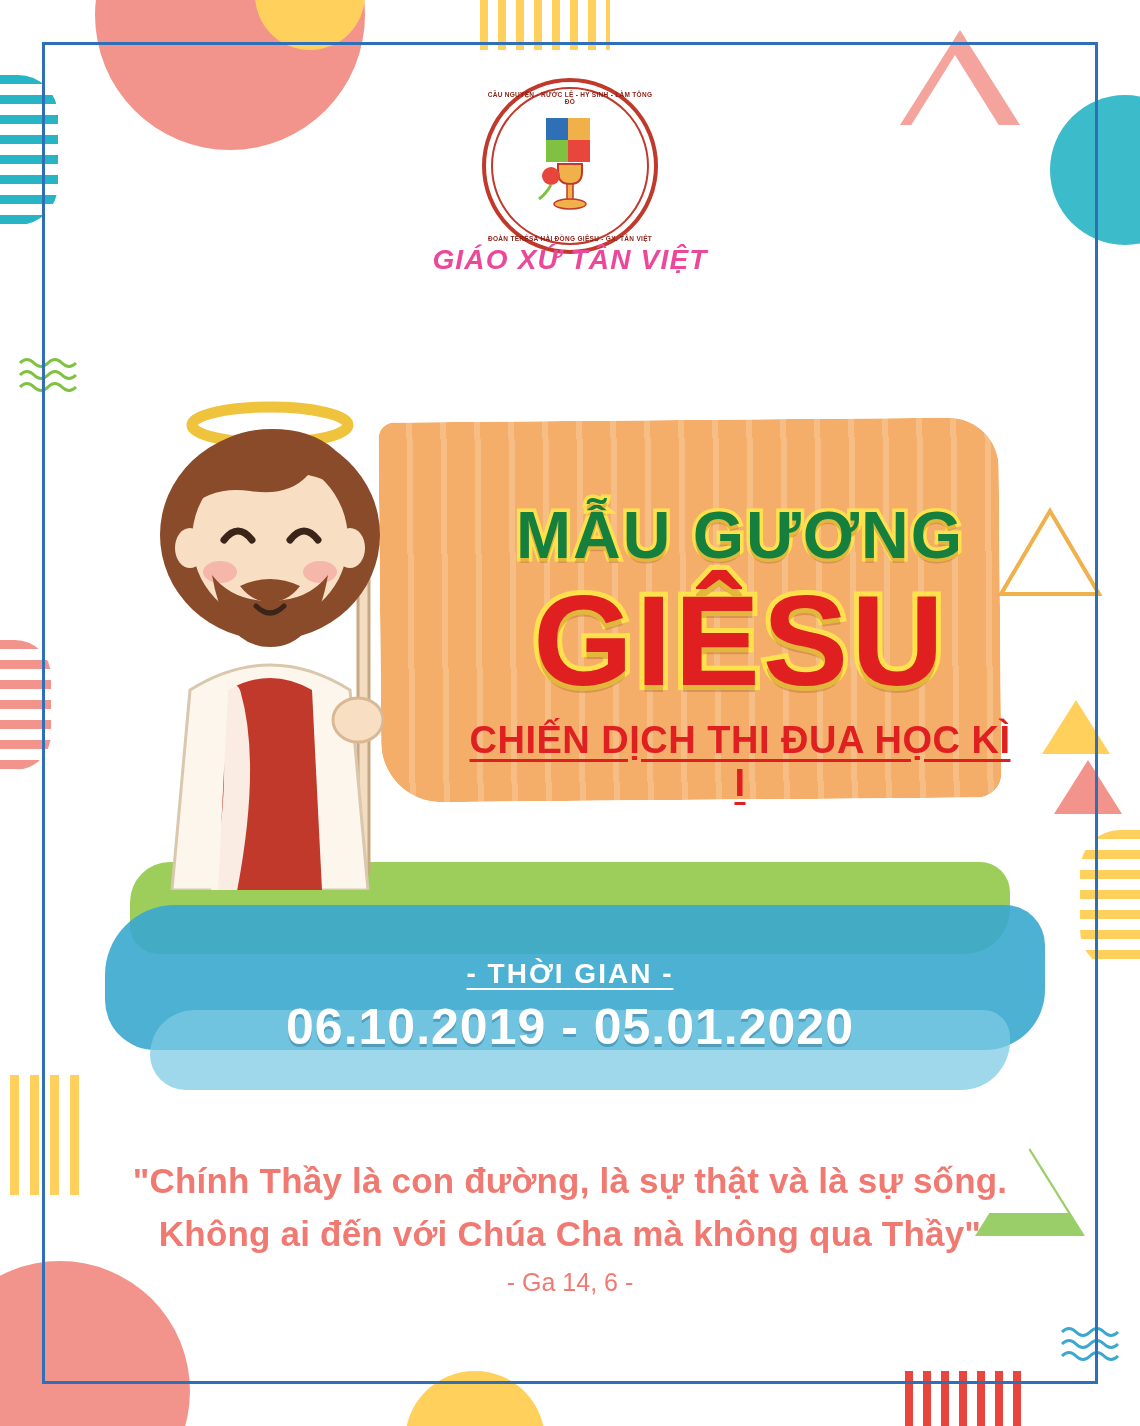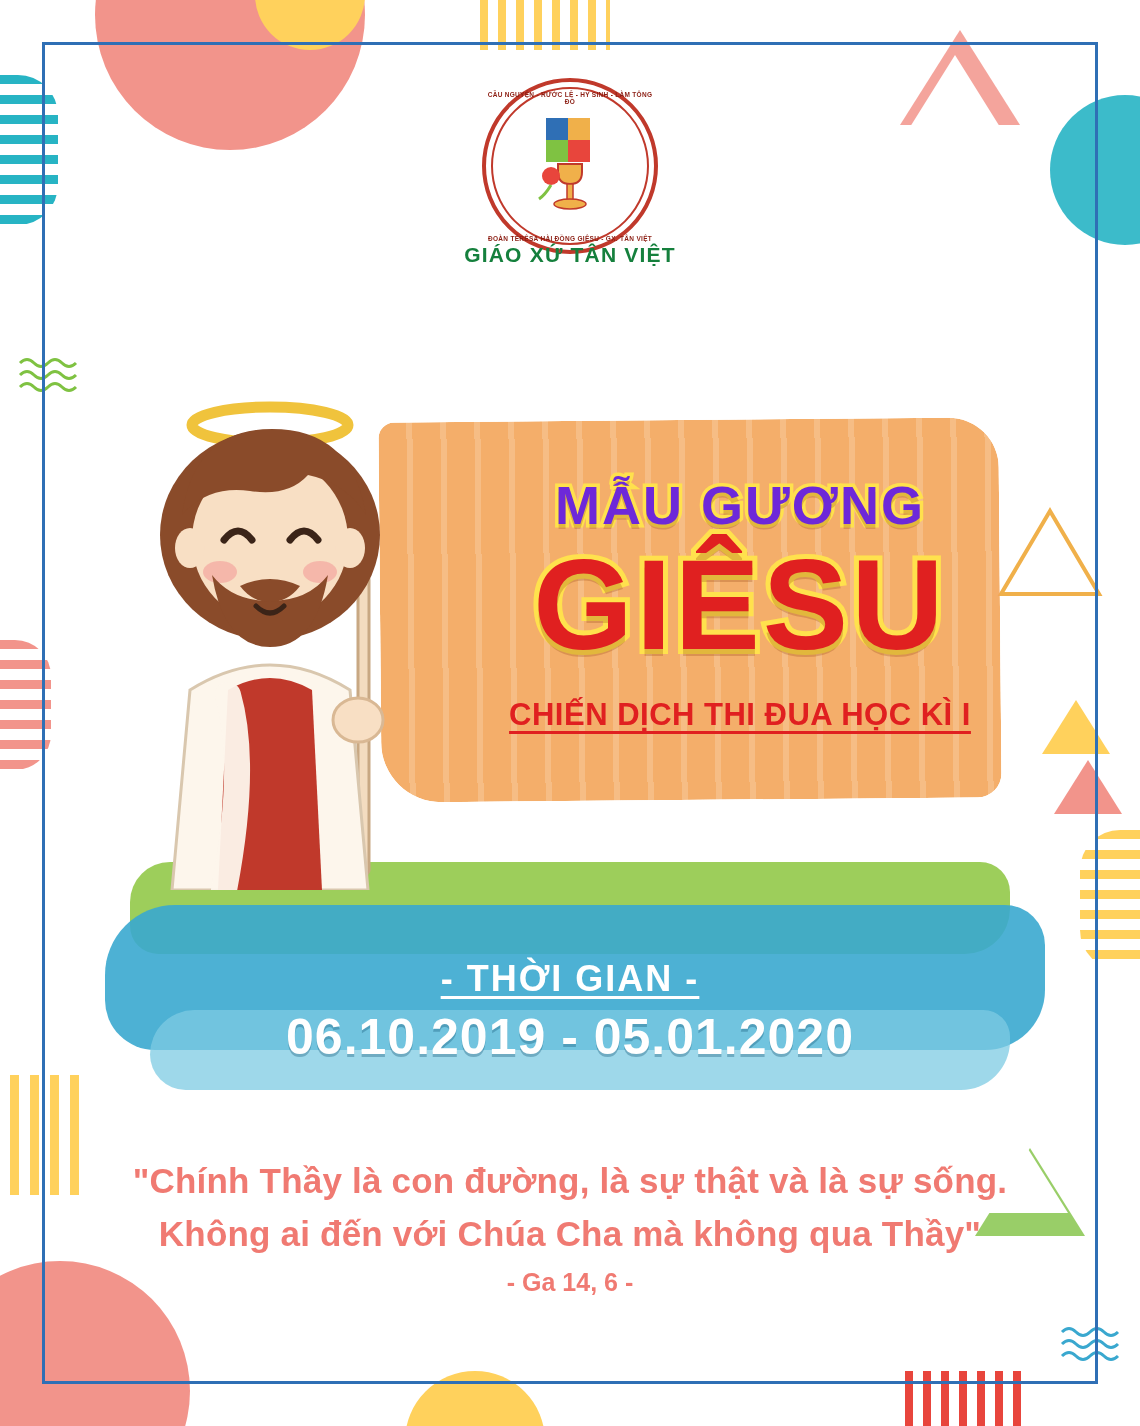--- a/index.html
+++ b/index.html
@@ -211,25 +211,26 @@
   .logo-text-top { top: 13px; }
   .logo-text-bottom { bottom: 12px; }
 
   .parish {
     position: absolute;
     left: 0; right: 0;
     top: 240px;
     text-align: center;
   }
   .parish-line {
-    color: #15803d;
-    font-weight: bold;
-    font-size: 21px;
+    color: #ec4899;
+    font-weight: bold;
+    font-size: 28px;
     letter-spacing: 1.2px;
     line-height: 1.4;
+    font-style: italic;
   }
   .stroke-orange2 {
     position: absolute;
     left: 380px; top: 420px;
     width: 620px; height: 380px;
     background: #f3a65a;
     opacity: .9;
     border-radius: 16px 50px 24px 60px;
     transform: rotate(-0.5deg);
     -webkit-mask-image:
@@ -265,59 +266,60 @@
 
   
   .title-block {
     position: absolute;
     left: 460px;
     top: 480px;
     width: 560px;
     text-align: center;
   }
   .title-1 {
-    font-size: 54px;
-    font-weight: bold;
-    color: #6d28d9;
+    font-size: 66px;
+    font-weight: bold;
+    color: #15803d;
     letter-spacing: 2px;
     line-height: .95;
     -webkit-text-stroke: 7px #ffe14d;
     paint-order: stroke fill;
     text-shadow: 0 5px 0 rgba(140,60,10,.25);
+    margin-top: 24px;
   }
   .title-2 {
     font-size: 128px;
     font-weight: bold;
     color: #e02020;
     letter-spacing: 3px;
     line-height: 1.0;
     -webkit-text-stroke: 10px #ffe14d;
     paint-order: stroke fill;
     text-shadow: 0 7px 0 rgba(140,60,10,.25);
     margin-top: 10px;
   }
   .title-sub {
-    margin-top: 28px;
-    font-size: 31px;
+    margin-top: 14px;
+    font-size: 38px;
     font-weight: bold;
     color: #e02020;
     letter-spacing: .5px;
     text-decoration: underline;
     text-underline-offset: 6px;
   }
 
   
   .time-block {
     position: absolute;
     left: 0; right: 0;
     top: 958px;
     text-align: center;
   }
   .time-label {
-    font-size: 36px;
+    font-size: 28px;
     font-weight: bold;
     color: #ffffff;
     letter-spacing: 2px;
     text-decoration: underline;
     text-underline-offset: 5px;
   }
   .time-value {
     margin-top: 8px;
     font-size: 50px;
     font-weight: bold;
@@ -337,21 +339,21 @@
     font-size: 35px;
     font-weight: bold;
     color: #f07a72;
     line-height: 1.5;
     letter-spacing: .2px;
   }
   .quote-ref {
     margin-top: 8px;
     font-size: 25px;
     color: #f07a72;
-    font-weight: bold;
+    font-weight: normal;
   }
 </style>
 </head>
 <body>
 
 <div id="poster">
 
   <div class="deco circle-pink-tl"></div>
   <div class="deco circle-yellow-tl"></div>
   <div class="deco stripes-teal-left"></div>

